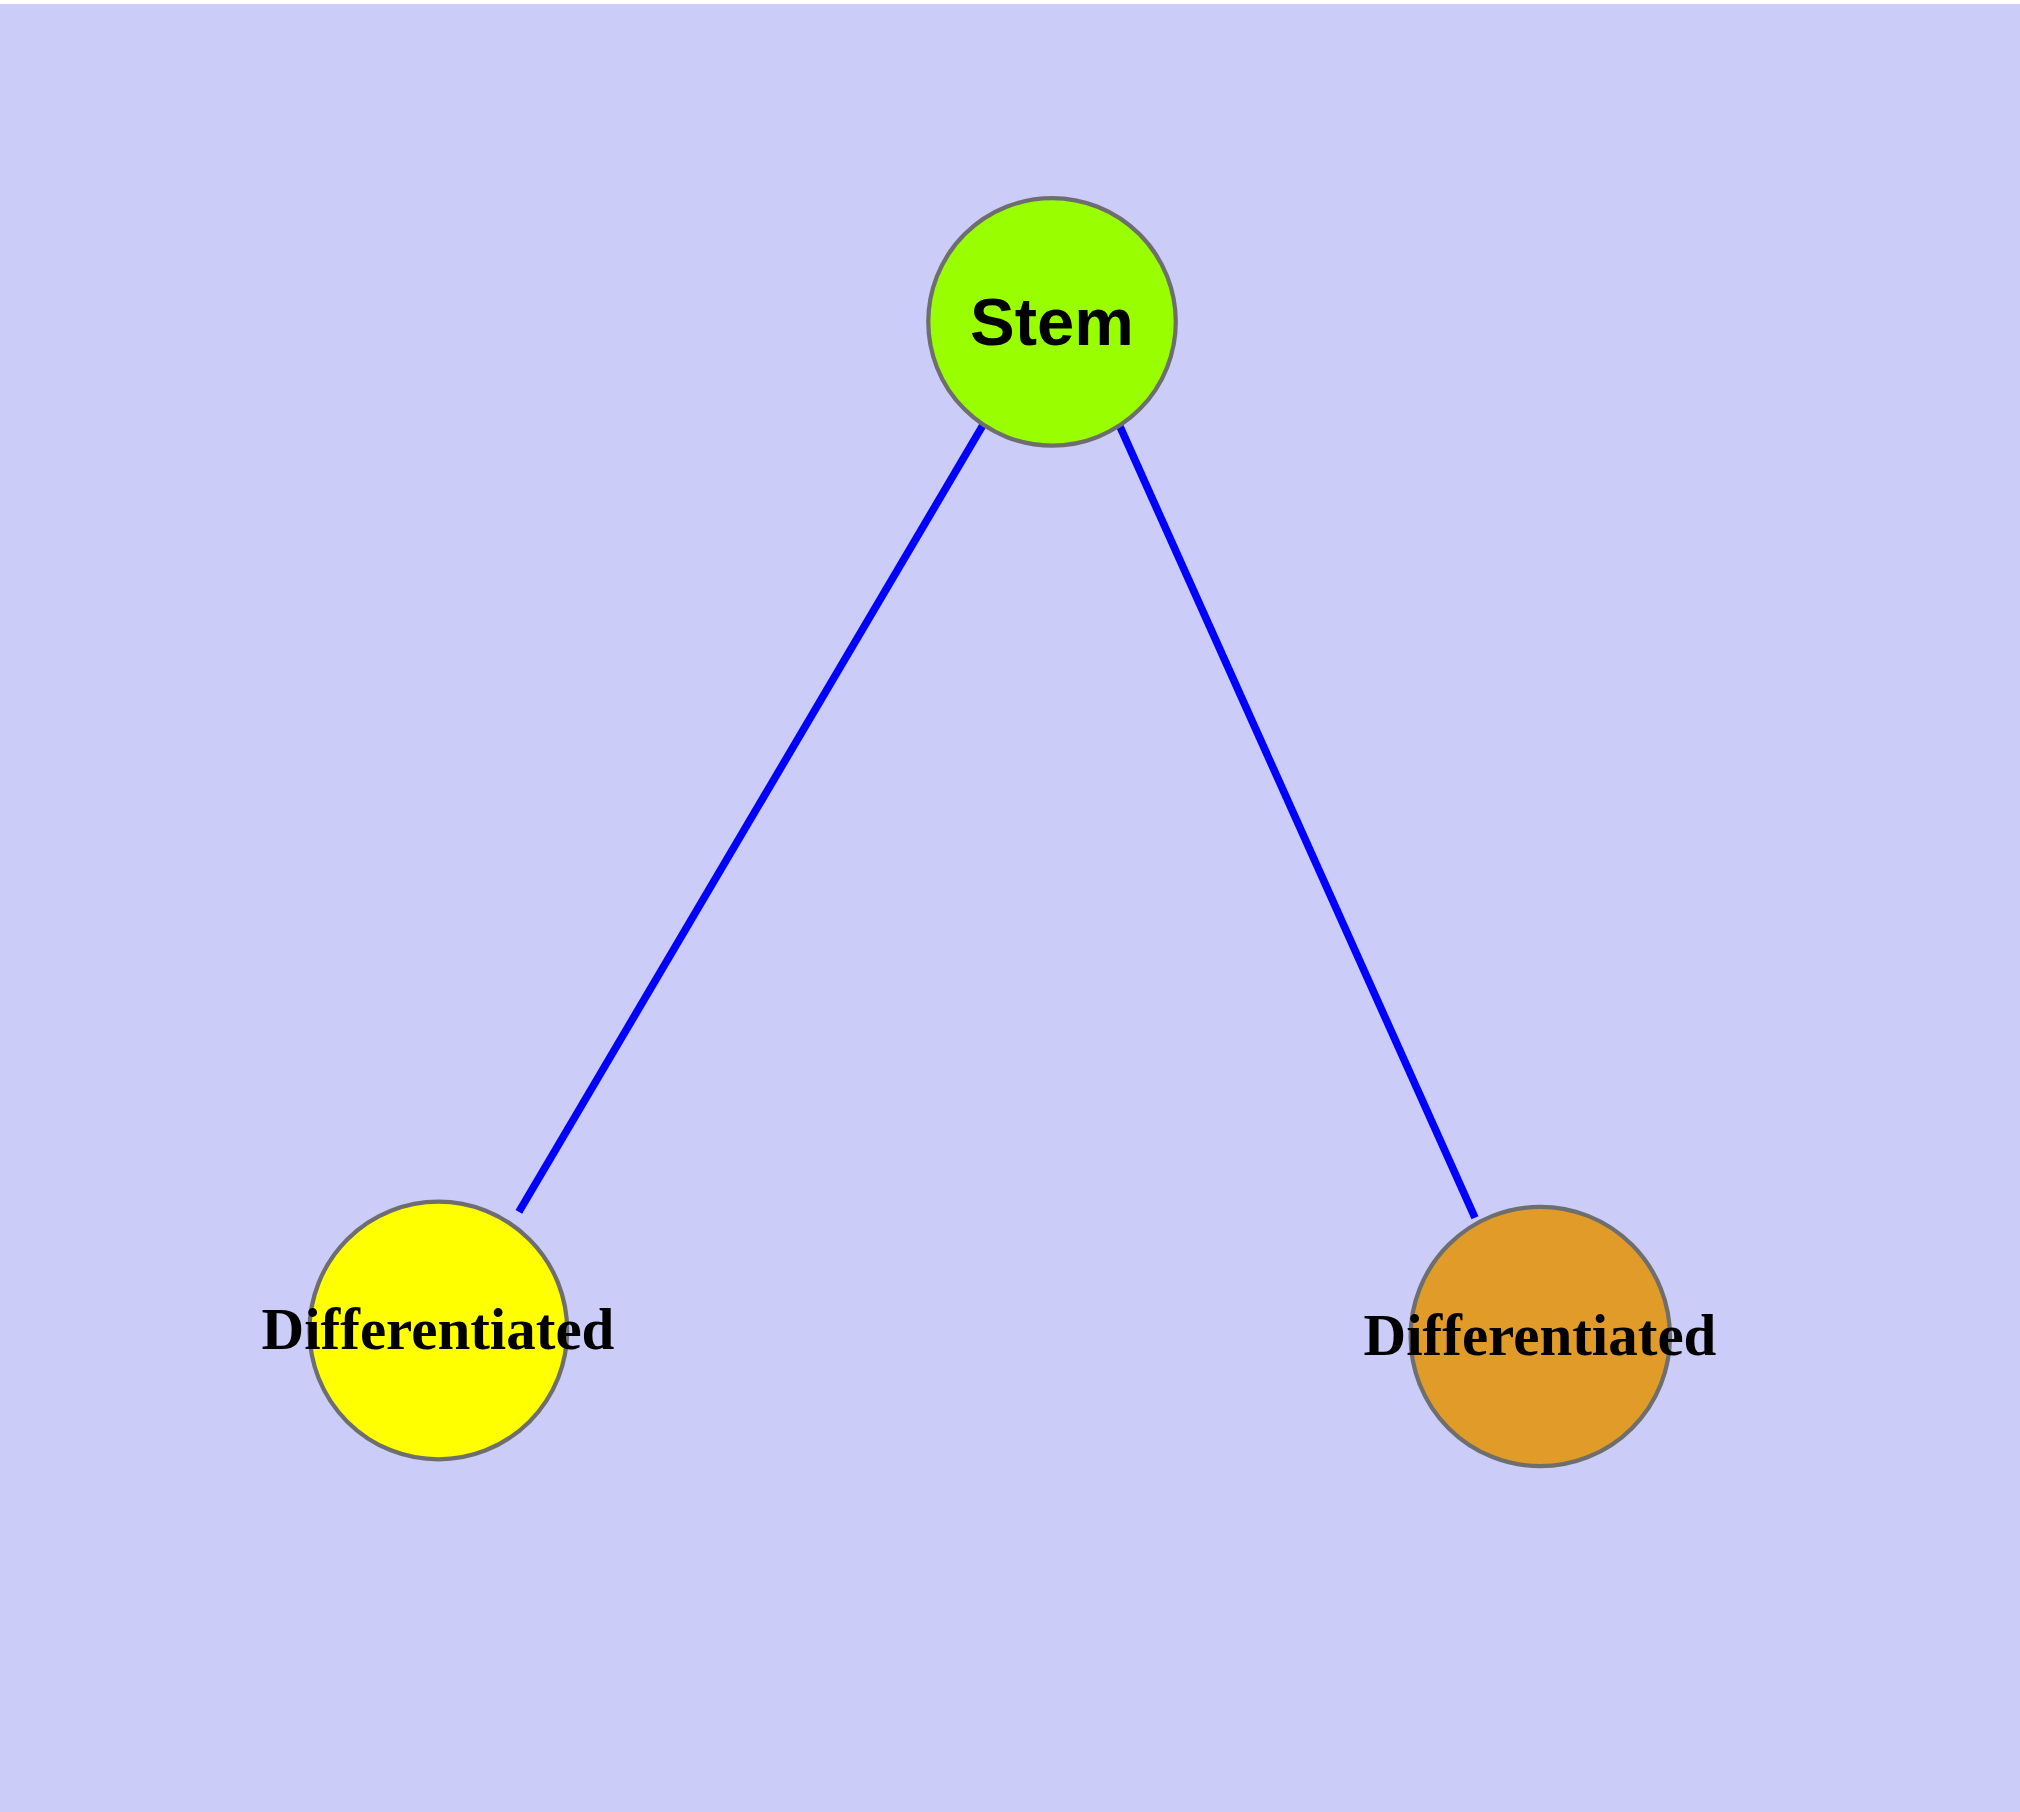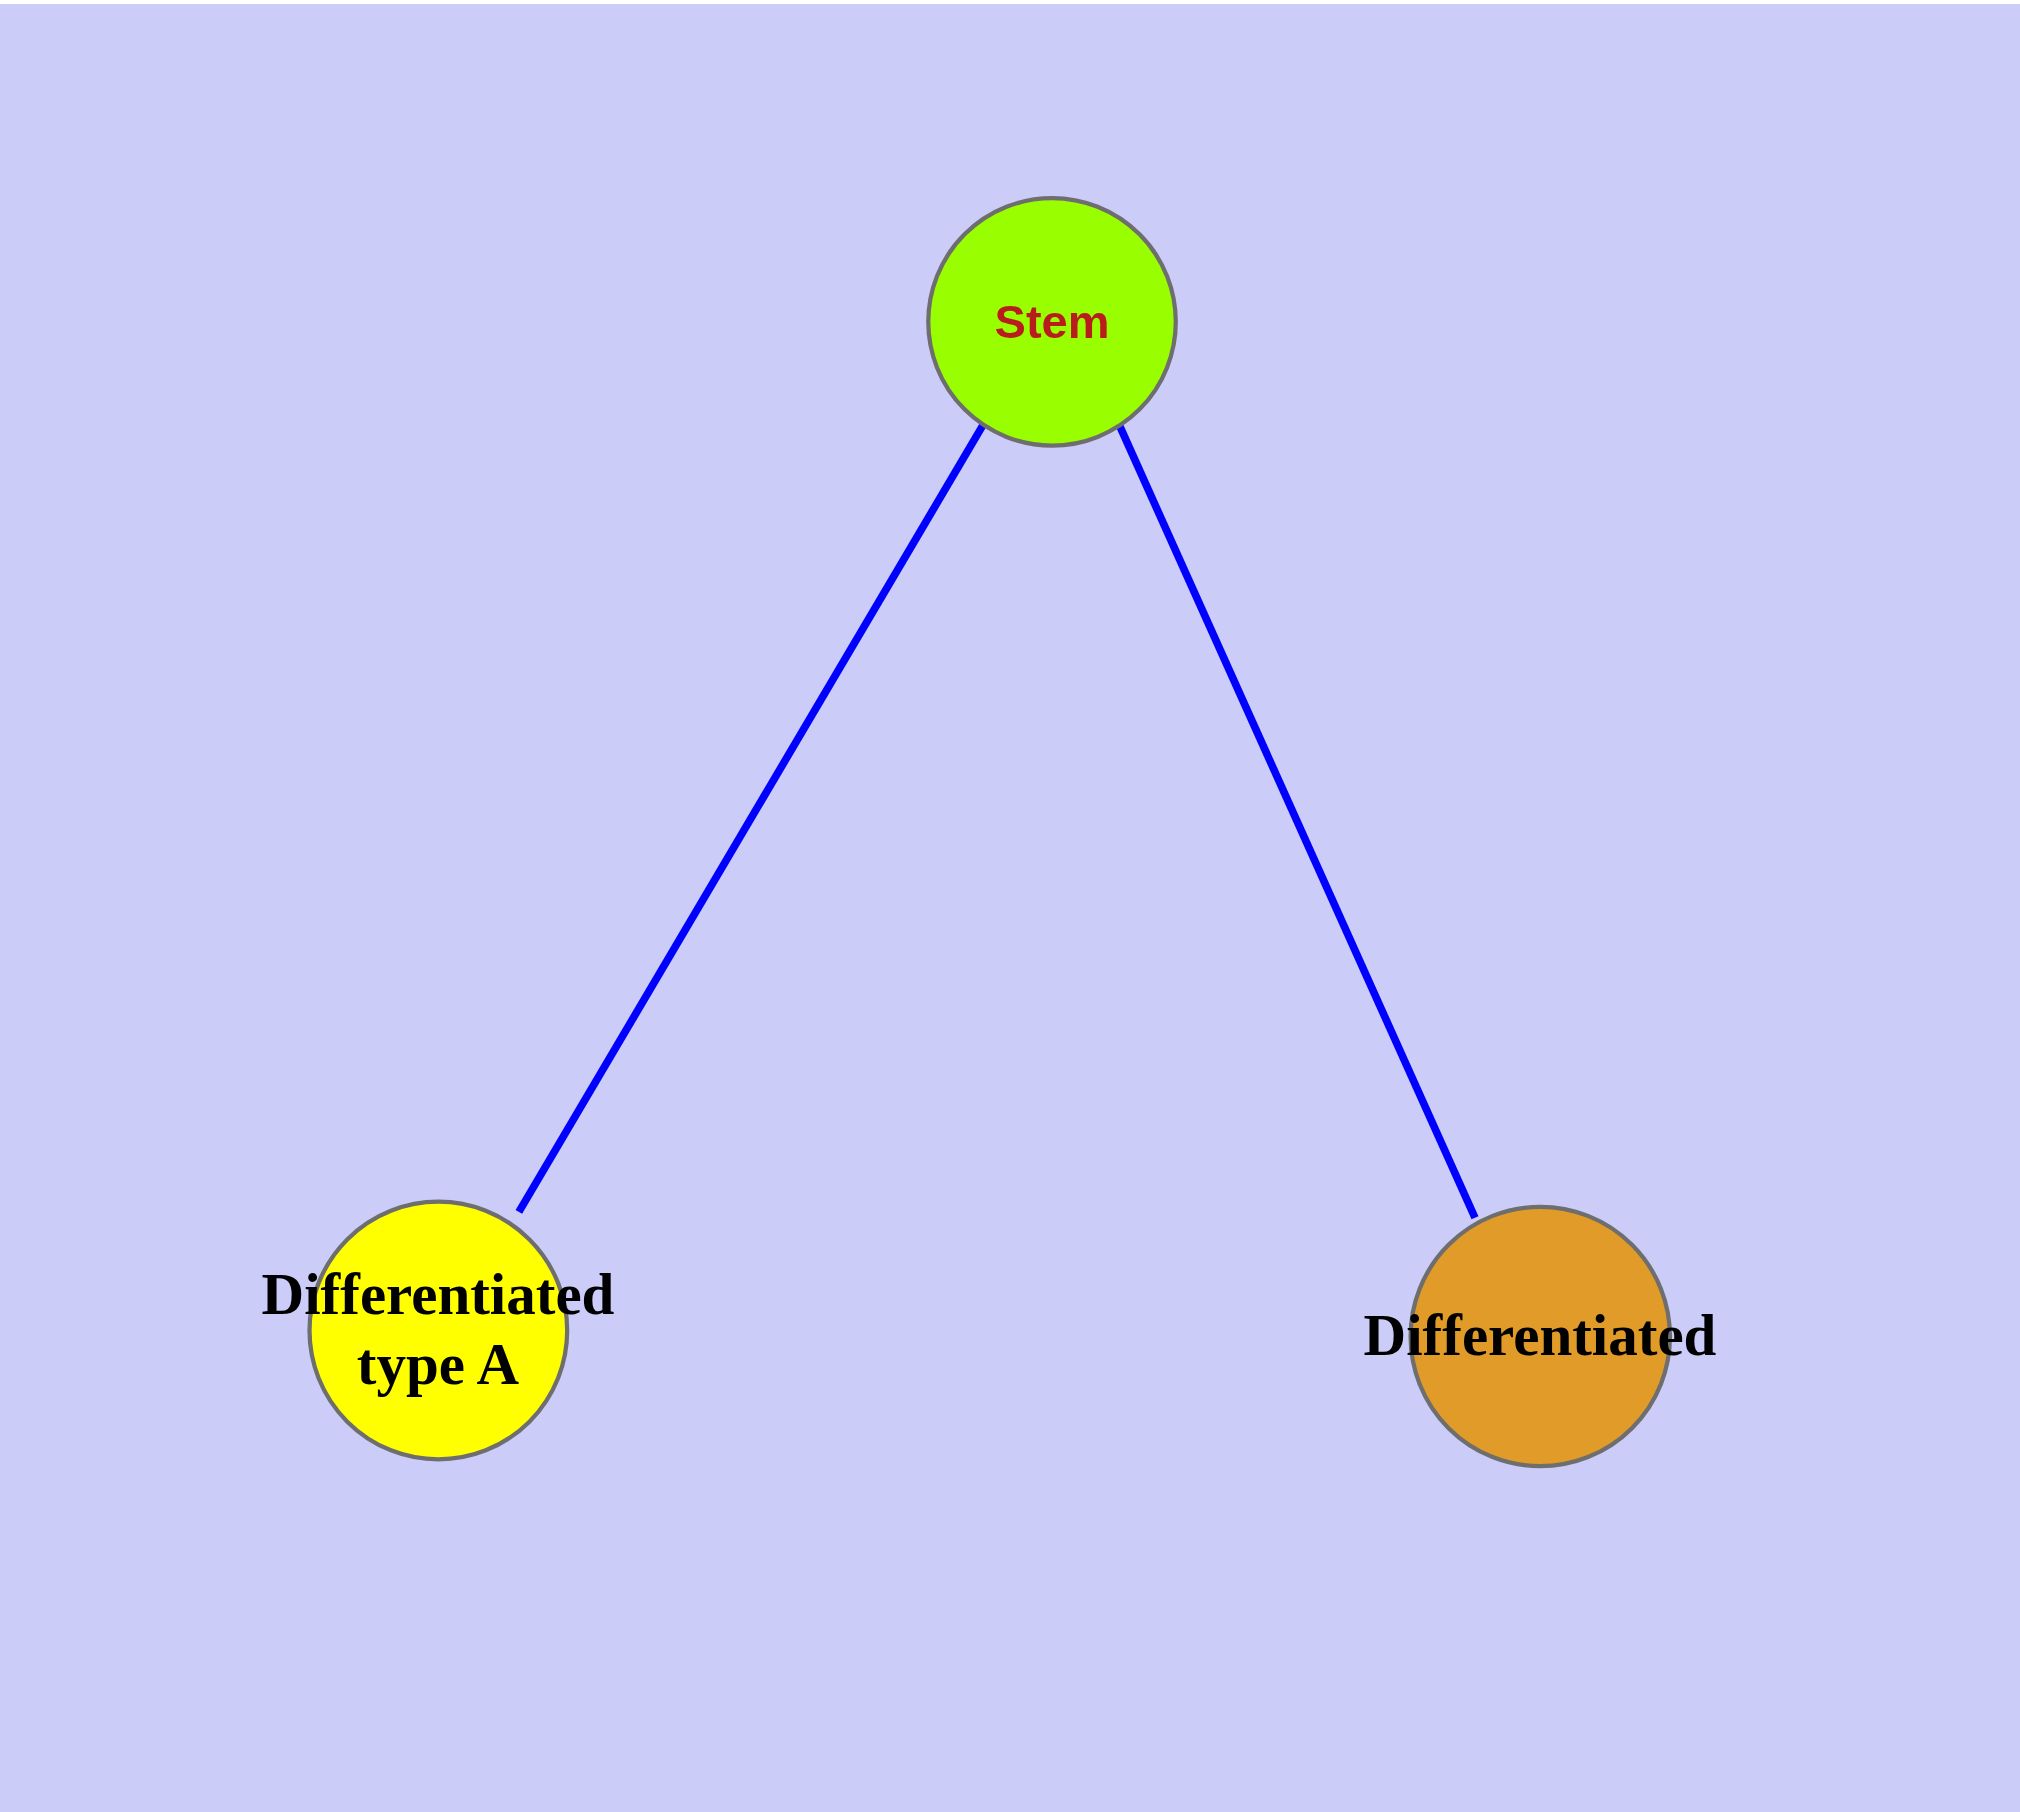--- a/index.html
+++ b/index.html
@@ -66,26 +66,25 @@
           <line x1="1320" y1="496" x2="1740" y2="1432" stroke="#0000ff" stroke-width="9" stroke-linecap="butt"></line>
         </g>
       <g id="node-layer">
           <circle cx="1241" cy="375" r="146" fill="#99ff00" stroke="#6e6e6e" stroke-width="5"></circle>
           <circle cx="517" cy="1565" r="152" fill="#ffff00" stroke="#6e6e6e" stroke-width="5"></circle>
           <circle cx="1817" cy="1572" r="153" fill="#e09b28" stroke="#6e6e6e" stroke-width="5"></circle>
         </g>
     </svg>
 
     <div id="label-layer">
-        <div class="node-label stem" style="left: 1052px; top: 318px; font-size: 47px; color: #b91c1c;">
+        <div class="node-label stem" style="left: 1052px; top: 318px; font-size: 67px; color: #000000;">
           <div>Stem</div>
         </div>
         <div class="node-label leaf" style="left: 438px; top: 1326px; font-size: 59px; color: rgb(0, 0, 0);">
           <div>Differentiated</div>
-          <div>type A</div>
         </div>
         <div class="node-label leaf" style="left: 1540px; top: 1332px; font-size: 59px; color: rgb(0, 0, 0);">
           <div>Differentiated</div>
         </div>
       </div>
 
   </div>
 
 </div>
 

